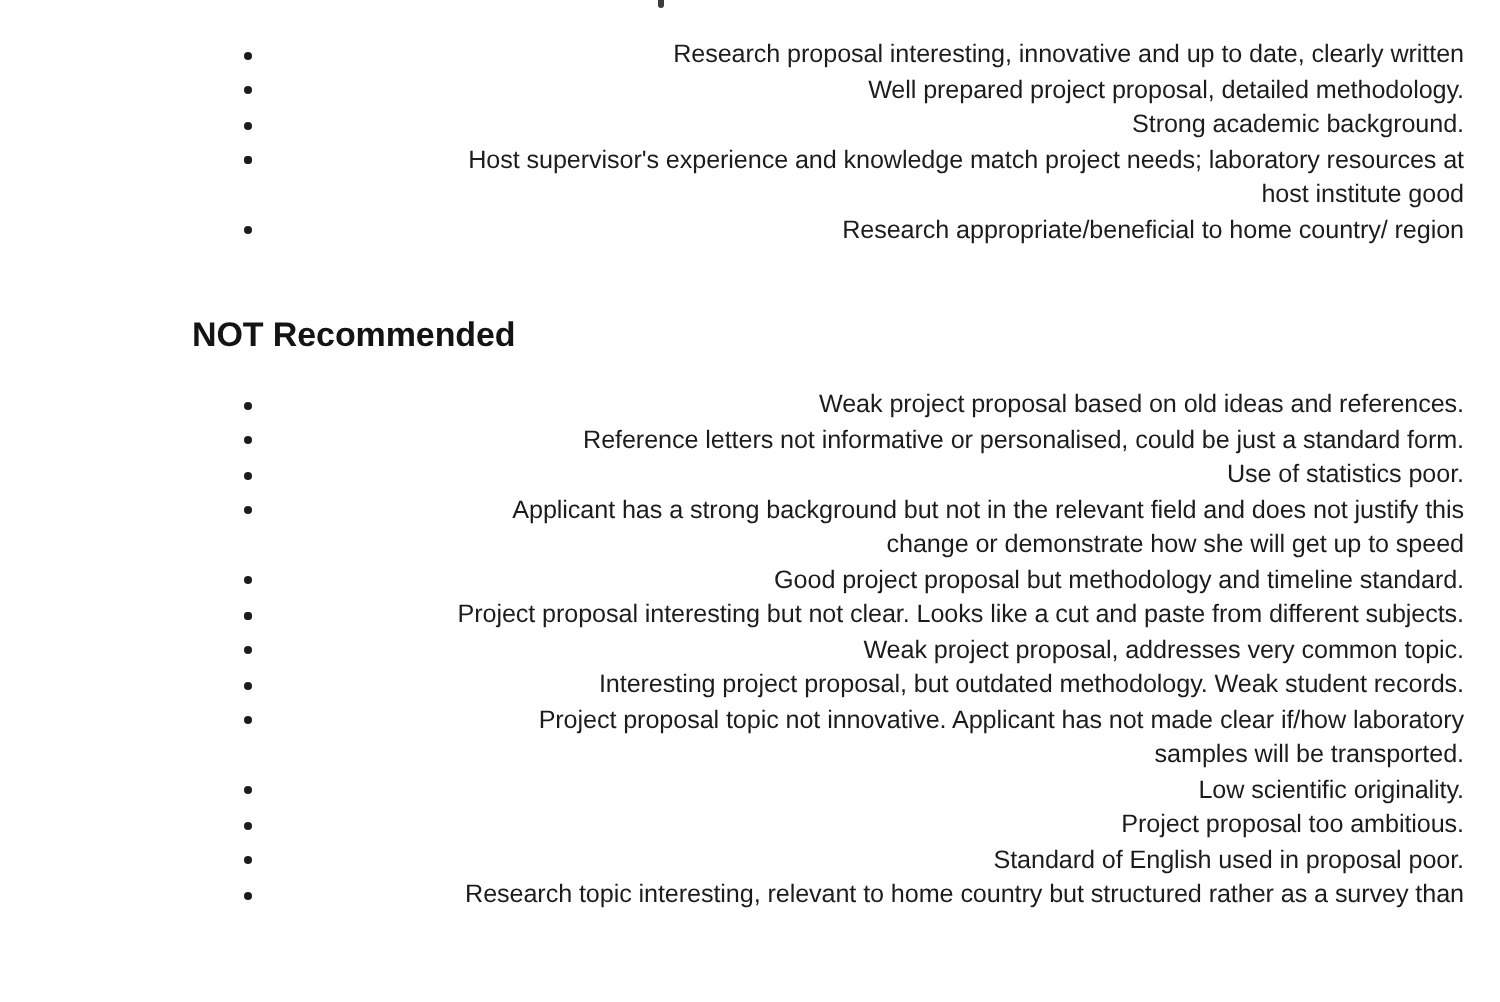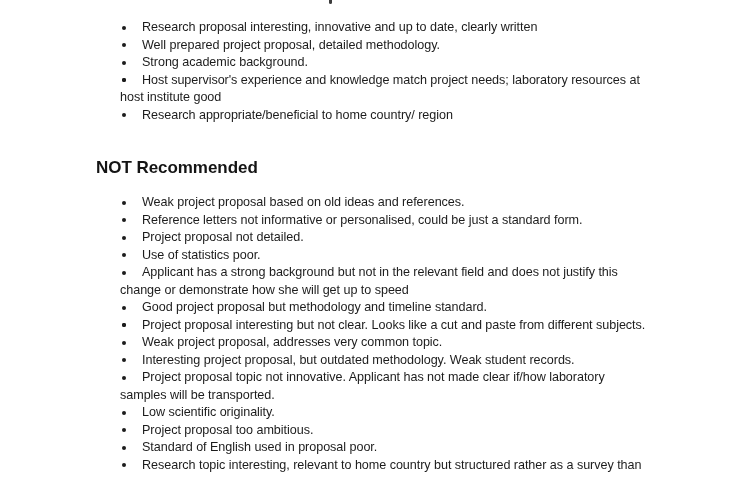--- a/index.html
+++ b/index.html
@@ -25,20 +25,21 @@
     background: #3c3c3c;
     border-radius: 0 0 2px 2px;
   }
   ul.list {
     position: absolute;
     left: 120px;
     width: 612px;
     margin: 0;
     padding: 0;
     list-style: none;
+    text-align: right;
   }
   .list-recommended { top: 19px; }
   .list-not-recommended { top: 194px; }
   li.item {
     position: relative;
     text-indent: 22px; 
   }
   li.item .txt { white-space: pre-line; }
   .bullet {
     position: absolute;
@@ -73,21 +74,20 @@
     <li class="item"><span class="bullet"></span><span class="txt">Host supervisor's experience and knowledge match project needs; laboratory resources at
 host institute good</span></li>
     <li class="item"><span class="bullet"></span><span class="txt">Research appropriate/beneficial to home country/ region</span></li>
   </ul>
 
   <div class="heading">NOT Recommended</div>
 
   <ul class="list list-not-recommended">
     <li class="item"><span class="bullet"></span><span class="txt">Weak project proposal based on old ideas and references.</span></li>
     <li class="item"><span class="bullet"></span><span class="txt">Reference letters not informative or personalised, could be just a standard form.</span></li>
-    <li class="item"><span class="bullet"></span><span class="txt">Project proposal not detailed.</span></li>
     <li class="item"><span class="bullet"></span><span class="txt">Use of statistics poor.</span></li>
     <li class="item"><span class="bullet"></span><span class="txt">Applicant has a strong background but not in the relevant field and does not justify this
 change or demonstrate how she will get up to speed</span></li>
     <li class="item"><span class="bullet"></span><span class="txt">Good project proposal but methodology and timeline standard.</span></li>
     <li class="item"><span class="bullet"></span></li>
     <li class="item"><span class="bullet"></span><span class="txt">Project proposal interesting but not clear. Looks like a cut and paste from different subjects.</span></li>
     <li class="item"><span class="bullet"></span><span class="txt">Weak project proposal, addresses very common topic.</span></li>
     <li class="item"><span class="bullet"></span><span class="txt">Interesting project proposal, but outdated methodology. Weak student records.</span></li>
     <li class="item"><span class="bullet"></span><span class="txt">Project proposal topic not innovative. Applicant has not made clear if/how laboratory
 samples will be transported.</span></li>

